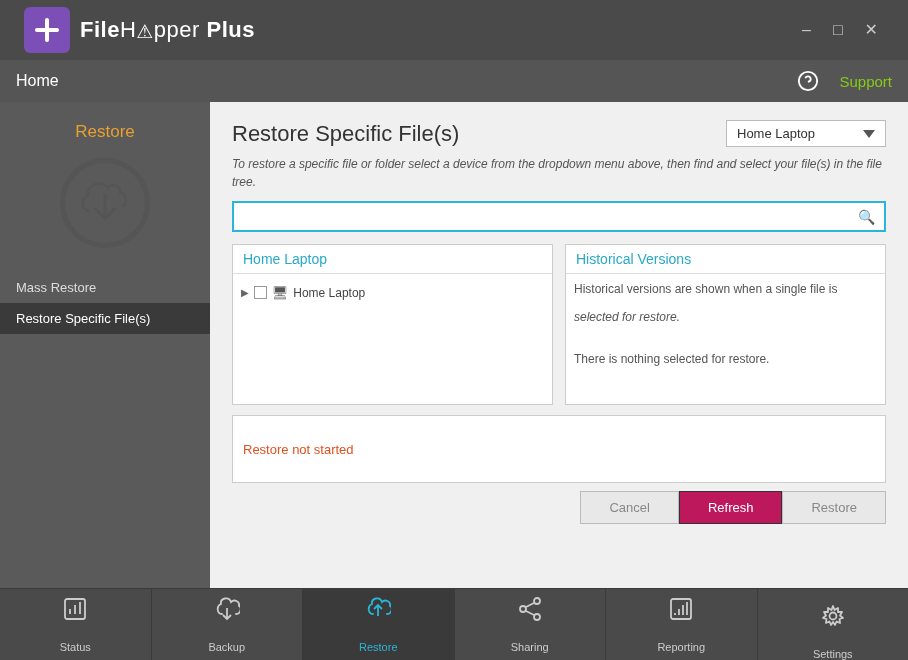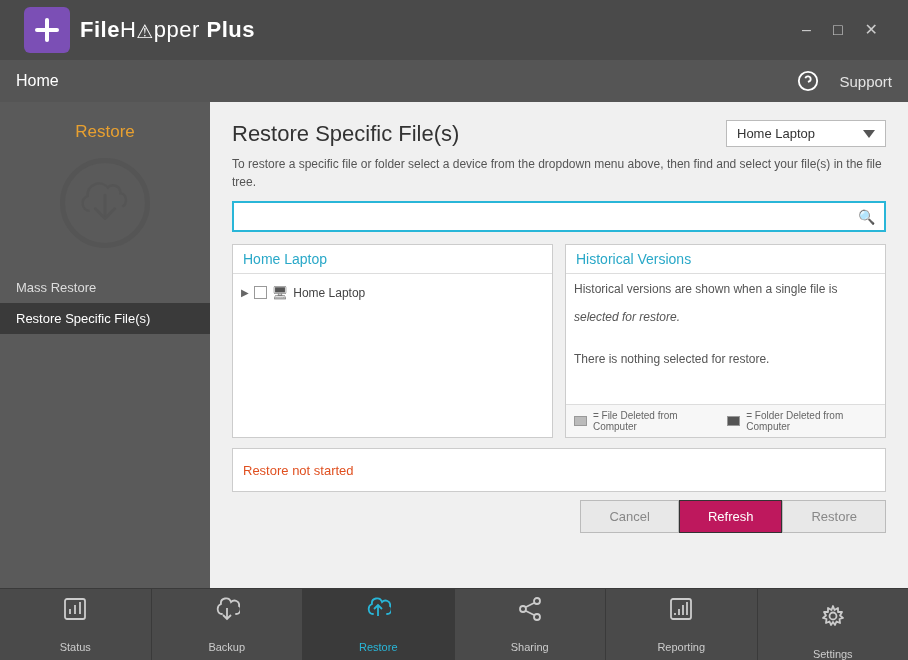--- a/index.html
+++ b/index.html
@@ -68,21 +68,21 @@
     #nav-home {
       color: white;
       font-size: 16px;
       font-weight: 400;
     }
     #nav-support {
       margin-left: auto;
       display: flex;
       align-items: center;
       gap: 20px;
-      color: #e5e5e5;
+      color: #84cc16;
       font-size: 15px;
       cursor: pointer;
     }
     #nav-support svg {
       width: 22px;
       height: 22px;
       stroke: white;
       fill: none;
       stroke-width: 2;
     }
@@ -174,20 +174,21 @@
     #device-dropdown svg {
       width: 12px;
       height: 12px;
       fill: #555;
     }
     #description {
       font-size: 12px;
       color: #555;
       margin-bottom: 10px;
       line-height: 1.5;
+      font-style: italic;
     }
 
     
     #search-wrap {
       display: flex;
       align-items: center;
       border: 2px solid #29b6d8;
       background: white;
       margin-bottom: 12px;
     }
@@ -273,21 +274,21 @@
       border: 1px solid #999;
     }
     .legend-badge.dark {
       background: #555;
     }
 
     
     #status-bar {
       border: 1px solid #ccc;
       background: white;
-      padding: 12px 10px;
+      padding: 24px 10px;
       margin-bottom: 6px;
       min-height: 36px;
     }
     #status-text {
       font-size: 13px;
       color: #e05020;
     }
 
     
     #btn-row {
@@ -426,27 +427,20 @@
         </div>
       </div>
 
       <div class="panel">
         <div class="panel-header">Historical Versions</div>
         <div class="panel-body">
           <p style="margin-bottom:14px;">Historical versions are shown when a single file is</p>
           <p style="margin-bottom:28px;font-style:italic;">selected for restore.</p>
           <p>There is nothing selected for restore.</p>
         </div>
-        <div class="panel-footer">
-          <span class="legend-badge"></span>
-          <span>= File Deleted from Computer</span>
-          &nbsp;
-          <span class="legend-badge dark"></span>
-          <span>= Folder Deleted from Computer</span>
-        </div>
       </div>
     </div>
 
     <div id="status-bar">
       <span id="status-text">Restore not started</span>
     </div>
 
     <div id="btn-row">
       <button class="action-btn default">Cancel</button>
       <button class="action-btn primary">Refresh</button>

